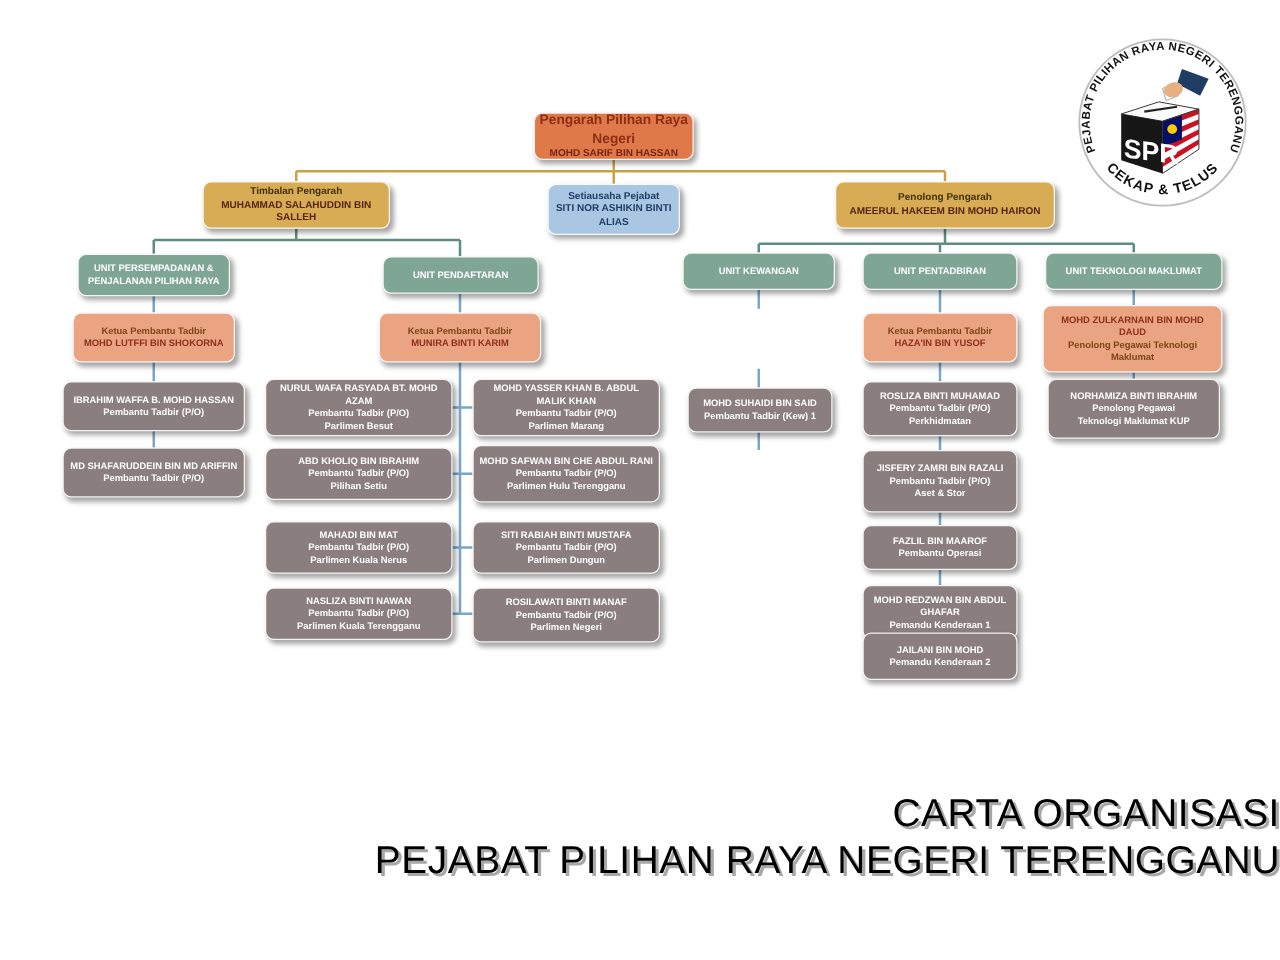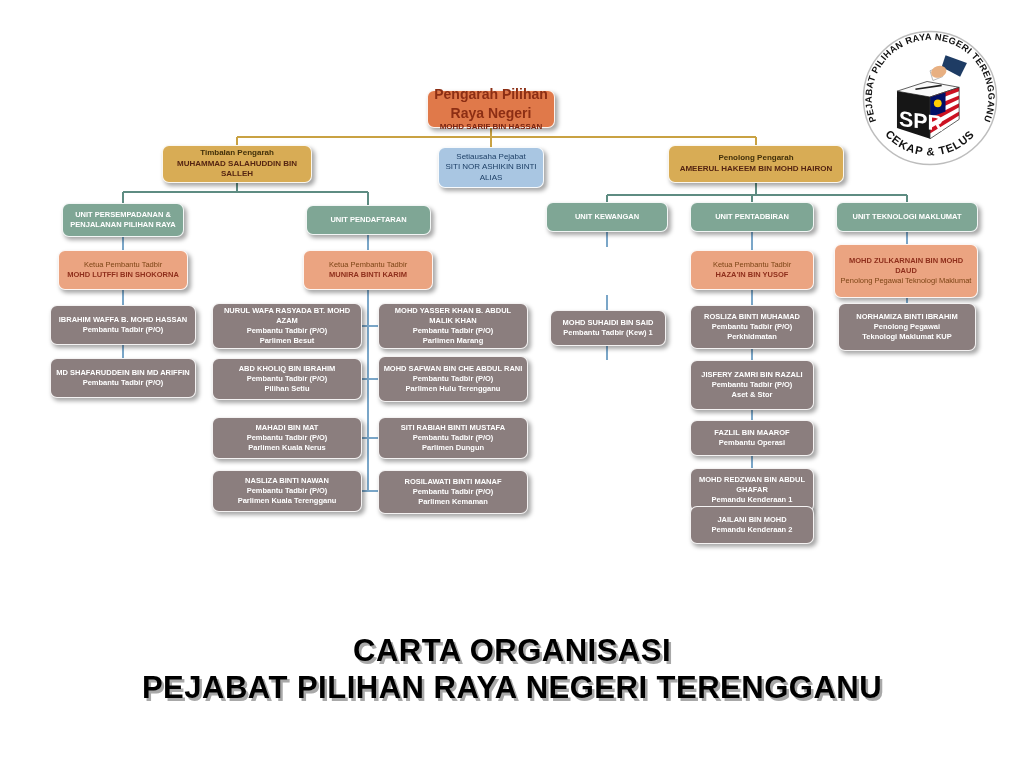--- a/index.html
+++ b/index.html
@@ -5,34 +5,34 @@
   *{margin:0;padding:0;box-sizing:border-box}
   html,body{width:1024px;height:768px}
   body{position:relative;overflow:hidden;background:#fff;font-family:"Liberation Sans",sans-serif}
   .stage{position:absolute;inset:0}
   svg.wires{position:absolute;left:0;top:0;pointer-events:none}
   .node{position:absolute;display:flex;flex-direction:column;justify-content:center;align-items:center;
         text-align:center;border-radius:7px;padding:2px 3px;line-height:1.32;
         box-shadow:2.5px 3px 4px rgba(0,0,0,.35);border:1px solid rgba(255,255,255,.9)}
   .node div{width:100%}
   .orange{background:#E0794A}
-  .orange .tt{color:#8c2e14;font-weight:bold;font-size:14px}
+  .orange .tt{color:#8c2e14;font-weight:bold;font-size:11px}
   .orange .nm{color:#7a2410;font-weight:bold;font-size:8px}
   .gold{background:#D8AC55}
   .gold .tt{color:#42300a;font-weight:bold;font-size:8px}
   .gold .nm{color:#552512;font-weight:bold;font-size:8px}
   .blue{background:#A9C6E2}
-  .blue .tt,.blue .nm{color:#1d3f66;font-weight:normal;font-size:8px}
+  .blue .tt,.blue .nm{color:#1d3f66;font-weight:bold;font-size:8px}
   .green{background:#7FA695;color:#fff;font-weight:bold;font-size:7.5px}
   .salmon{background:#EBA481}
-  .salmon .tt{color:#7d4516;font-weight:normal;font-size:7.5px}
+  .salmon .tt{color:#7d4516;font-weight:bold;font-size:7.5px}
   .salmon .nm{color:#8f2f1c;font-weight:bold;font-size:7.5px}
   .gray{background:#8B7E7E}
   .gray .nm,.gray .tt{color:#fff;font-weight:bold;font-size:7.5px}
-  .footer-title{position:absolute;left:0;right:0;top:633px;text-align:center;color:#000;font-weight:bold}
+  .footer-title{position:absolute;left:0;right:0;top:633px;text-align:right;color:#000;font-weight:normal}
   .footer-title .t1,.footer-title .t2{font-size:31px;letter-spacing:.5px;line-height:1.18;
         text-shadow:2.5px 2.5px 0 #a8a8a8}
 </style>
 </head>
 <body>
 
 <div class="stage">
 
   <svg class="wires" width="1024" height="768">
     <path d="M491 128 L491 137 M237 137 L756 137 M237 137 L237 145 M756 137 L756 145 M491 137 L491 147" stroke="#C9A243" stroke-width="2" fill="none"></path>
@@ -139,21 +139,21 @@
     <div class="tt">Parlimen Hulu Terengganu</div>
   </div>
   <div class="node gray" style="left:378px;top:417px;width:150px;height:42px">
     <div class="nm">SITI RABIAH BINTI MUSTAFA</div>
     <div class="tt">Pembantu Tadbir (P/O)</div>
     <div class="tt">Parlimen Dungun</div>
   </div>
   <div class="node gray" style="left:378px;top:470px;width:150px;height:44px">
     <div class="nm">ROSILAWATI BINTI MANAF</div>
     <div class="tt">Pembantu Tadbir (P/O)</div>
-    <div class="tt">Parlimen Kemaman</div>
+    <div class="tt">Parlimen Negeri</div>
   </div>
 
   <div class="node gray" style="left:550px;top:310px;width:116px;height:36px">
     <div class="nm">MOHD SUHAIDI BIN SAID</div>
     <div class="tt">Pembantu Tadbir (Kew) 1</div>
   </div>
 
   <div class="node gray" style="left:690px;top:305px;width:124px;height:44px">
     <div class="nm">ROSLIZA BINTI MUHAMAD</div>
     <div class="tt">Pembantu Tadbir (P/O)</div>

